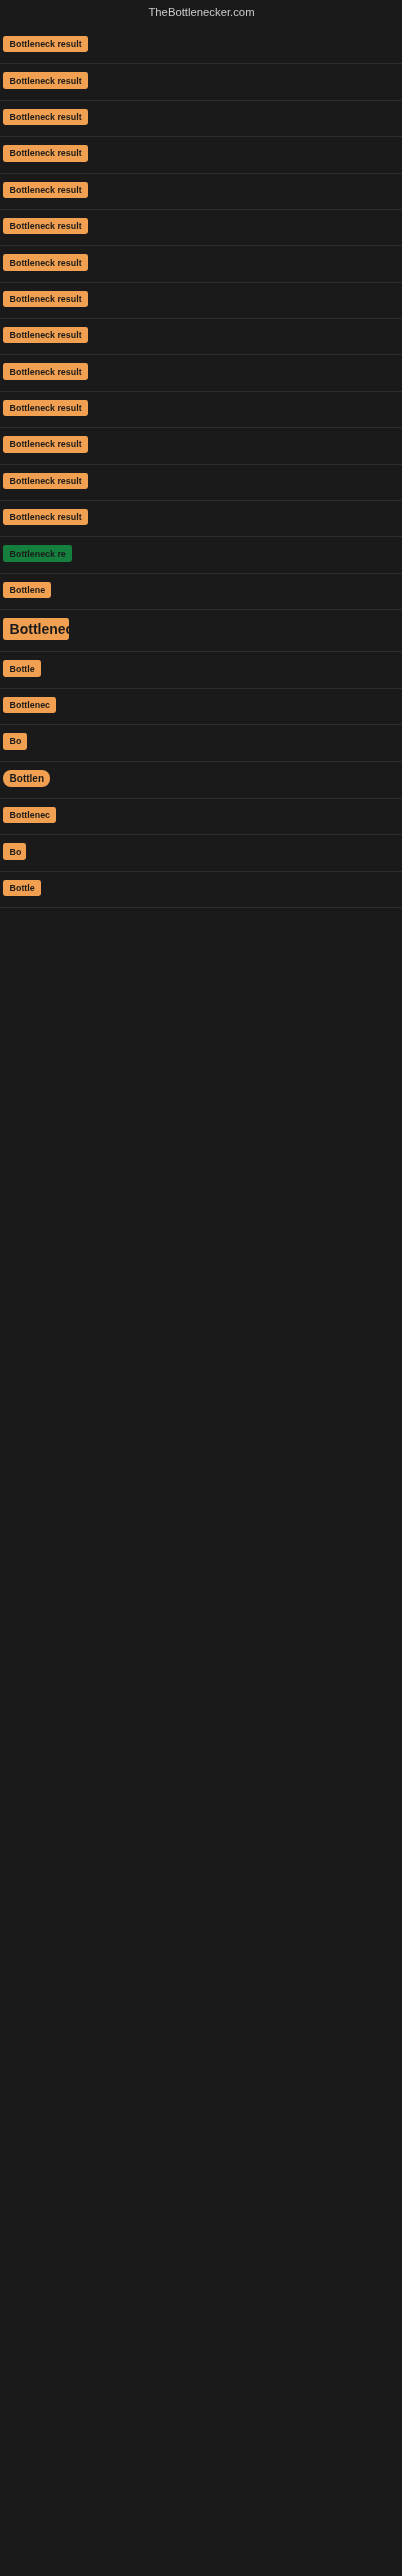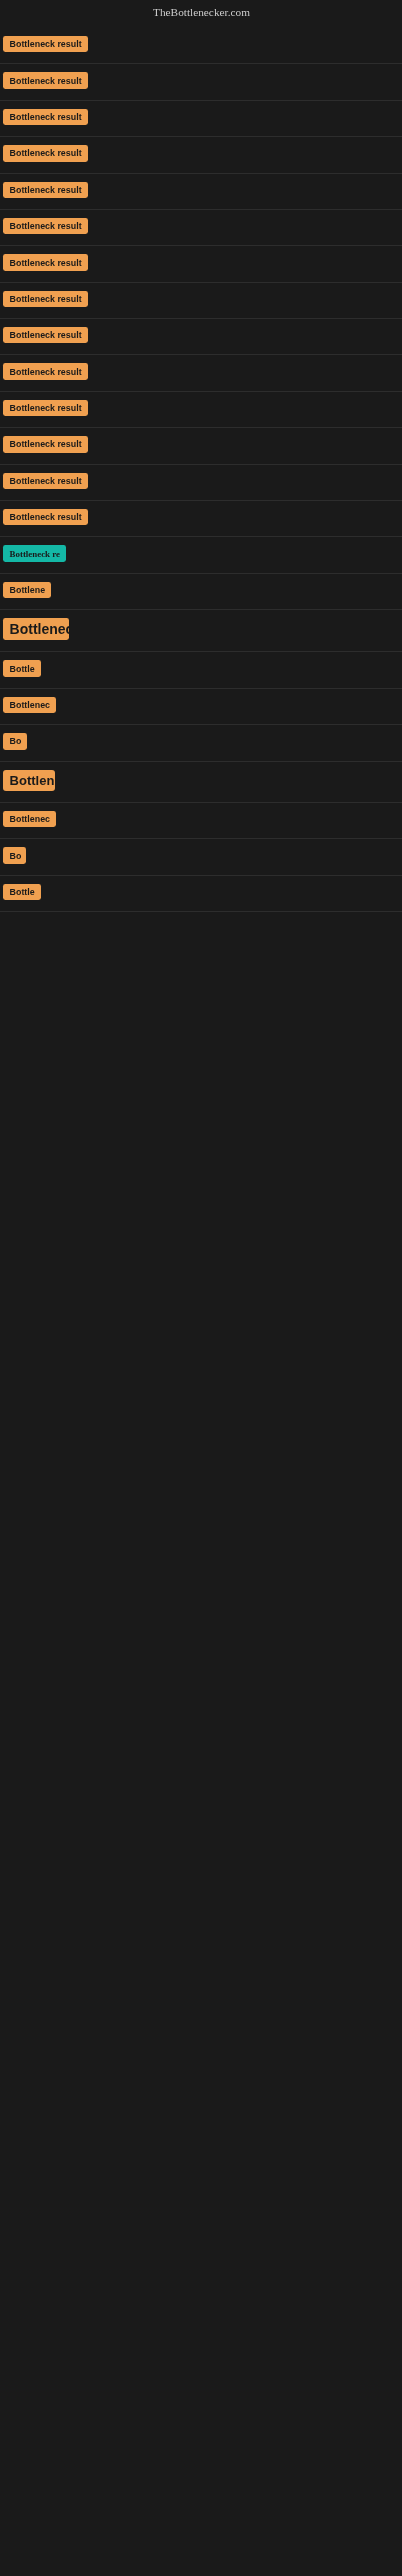--- a/index.html
+++ b/index.html
@@ -15,21 +15,20 @@
       font-family: Arial, sans-serif;
       position: relative;
     }
 
     .site-title {
       text-align: center;
       color: #cccccc;
       font-size: 11.3px;
       padding: 6.4px 0 9.7px 0;
       font-weight: normal;
-      font-family: Liberation Serif, serif;
     }
 
     
   </style>
 </head>
 <body>
 
 <div class="site-title">TheBottlenecker.com</div>
 
 <div id="results-container" style="position: relative; width: 100%;">
@@ -40,25 +39,25 @@
     <div style="position: relative; padding: 8px 0px 8px 3.2px; border-bottom: 0.8px solid rgb(45, 45, 45);"><span style="display: inline-block; background-color: rgb(240, 160, 80); color: rgb(26, 26, 26); font-size: 8.9px; font-weight: bold; padding: 3.2px 6.4px; border-radius: 2.4px; max-width: 93px; overflow: hidden; white-space: nowrap; cursor: pointer;">Bottleneck result</span></div>
     <div style="position: relative; padding: 8px 0px 8px 3.2px; border-bottom: 0.8px solid rgb(45, 45, 45);"><span style="display: inline-block; background-color: rgb(240, 160, 80); color: rgb(26, 26, 26); font-size: 8.9px; font-weight: bold; padding: 3.2px 6.4px; border-radius: 2.4px; max-width: 93px; overflow: hidden; white-space: nowrap; cursor: pointer;">Bottleneck result</span></div>
     <div style="position: relative; padding: 8px 0px 8px 3.2px; border-bottom: 0.8px solid rgb(45, 45, 45);"><span style="display: inline-block; background-color: rgb(240, 160, 80); color: rgb(26, 26, 26); font-size: 8.9px; font-weight: bold; padding: 3.2px 6.4px; border-radius: 2.4px; max-width: 93px; overflow: hidden; white-space: nowrap; cursor: pointer;">Bottleneck result</span></div>
     <div style="position: relative; padding: 8px 0px 8px 3.2px; border-bottom: 0.8px solid rgb(45, 45, 45);"><span style="display: inline-block; background-color: rgb(240, 160, 80); color: rgb(26, 26, 26); font-size: 8.9px; font-weight: bold; padding: 3.2px 6.4px; border-radius: 2.4px; max-width: 93px; overflow: hidden; white-space: nowrap; cursor: pointer;">Bottleneck result</span></div>
     <div style="position: relative; padding: 8px 0px 8px 3.2px; border-bottom: 0.8px solid rgb(45, 45, 45);"><span style="display: inline-block; background-color: rgb(240, 160, 80); color: rgb(26, 26, 26); font-size: 8.9px; font-weight: bold; padding: 3.2px 6.4px; border-radius: 2.4px; max-width: 93px; overflow: hidden; white-space: nowrap; cursor: pointer;">Bottleneck result</span></div>
     <div style="position: relative; padding: 8px 0px 8px 3.2px; border-bottom: 0.8px solid rgb(45, 45, 45);"><span style="display: inline-block; background-color: rgb(240, 160, 80); color: rgb(26, 26, 26); font-size: 8.9px; font-weight: bold; padding: 3.2px 6.4px; border-radius: 2.4px; max-width: 93px; overflow: hidden; white-space: nowrap; cursor: pointer;">Bottleneck result</span></div>
     <div style="position: relative; padding: 8px 0px 8px 3.2px; border-bottom: 0.8px solid rgb(45, 45, 45);"><span style="display: inline-block; background-color: rgb(240, 160, 80); color: rgb(26, 26, 26); font-size: 8.9px; font-weight: bold; padding: 3.2px 6.4px; border-radius: 2.4px; max-width: 93px; overflow: hidden; white-space: nowrap; cursor: pointer;">Bottleneck result</span></div>
     <div style="position: relative; padding: 8px 0px 8px 3.2px; border-bottom: 0.8px solid rgb(45, 45, 45);"><span style="display: inline-block; background-color: rgb(240, 160, 80); color: rgb(26, 26, 26); font-size: 8.9px; font-weight: bold; padding: 3.2px 6.4px; border-radius: 2.4px; max-width: 93px; overflow: hidden; white-space: nowrap; cursor: pointer;">Bottleneck result</span></div>
     <div style="position: relative; padding: 8px 0px 8px 3.2px; border-bottom: 0.8px solid rgb(45, 45, 45);"><span style="display: inline-block; background-color: rgb(240, 160, 80); color: rgb(26, 26, 26); font-size: 8.9px; font-weight: bold; padding: 3.2px 6.4px; border-radius: 2.4px; max-width: 93px; overflow: hidden; white-space: nowrap; cursor: pointer;">Bottleneck result</span></div>
     <div style="position: relative; padding: 8px 0px 8px 3.2px; border-bottom: 0.8px solid rgb(45, 45, 45);"><span style="display: inline-block; background-color: rgb(240, 160, 80); color: rgb(26, 26, 26); font-size: 8.9px; font-weight: bold; padding: 3.2px 6.4px; border-radius: 2.4px; max-width: 89px; overflow: hidden; white-space: nowrap; cursor: pointer;">Bottleneck result</span></div>
-    <div style="position: relative; padding: 8px 0px 8px 3.2px; border-bottom: 0.8px solid rgb(45, 45, 45);"><span style="display: inline-block; background-color: #14b8a6; color: rgb(26, 26, 26); font-size: 8.9px; font-weight: bold; padding: 3.2px 6.4px; border-radius: 2.4px; max-width: 72px; overflow: hidden; white-space: nowrap; cursor: pointer; font-family: Liberation Serif, serif;">Bottleneck re</span></div>
+    <div style="position: relative; padding: 8px 0px 8px 3.2px; border-bottom: 0.8px solid rgb(45, 45, 45);"><span style="display: inline-block; background-color: #15803d; color: rgb(26, 26, 26); font-size: 8.9px; font-weight: bold; padding: 3.2px 6.4px; border-radius: 2.4px; max-width: 72px; overflow: hidden; white-space: nowrap; cursor: pointer;">Bottleneck re</span></div>
     <div style="position: relative; padding: 8px 0px 8px 3.2px; border-bottom: 0.8px solid rgb(45, 45, 45);"><span style="display: inline-block; background-color: rgb(240, 160, 80); color: rgb(26, 26, 26); font-size: 8.9px; font-weight: bold; padding: 3.2px 6.4px; border-radius: 2.4px; max-width: 56px; overflow: hidden; white-space: nowrap; cursor: pointer; text-align: center;">Bottlene</span></div>
     <div style="position: relative; padding: 8px 0px 8px 3.2px; border-bottom: 0.8px solid rgb(45, 45, 45);"><span style="display: inline-block; background-color: rgb(240, 160, 80); color: rgb(26, 26, 26); font-size: 14px; font-weight: bold; padding: 3.2px 6.4px; border-radius: 2.4px; max-width: 66px; overflow: hidden; white-space: nowrap; cursor: pointer;">Bottleneck r</span></div>
     <div style="position: relative; padding: 8px 0px 8px 3.2px; border-bottom: 0.8px solid rgb(45, 45, 45);"><span style="display: inline-block; background-color: rgb(240, 160, 80); color: rgb(26, 26, 26); font-size: 8.9px; font-weight: bold; padding: 3.2px 6.4px; border-radius: 2.4px; max-width: 47px; overflow: hidden; white-space: nowrap; cursor: pointer;">Bottle</span></div>
     <div style="position: relative; padding: 8px 0px 8px 3.2px; border-bottom: 0.8px solid rgb(45, 45, 45);"><span style="display: inline-block; background-color: rgb(240, 160, 80); color: rgb(26, 26, 26); font-size: 8.9px; font-weight: bold; padding: 3.2px 6.4px; border-radius: 2.4px; max-width: 60px; overflow: hidden; white-space: nowrap; cursor: pointer;">Bottlenec</span></div>
     <div style="position: relative; padding: 8px 0px 8px 3.2px; border-bottom: 0.8px solid rgb(45, 45, 45);"><span style="display: inline-block; background-color: rgb(240, 160, 80); color: rgb(26, 26, 26); font-size: 8.9px; font-weight: bold; padding: 3.2px 6.4px; border-radius: 2.4px; max-width: 24px; overflow: hidden; white-space: nowrap; cursor: pointer;">Bo</span></div>
-    <div style="position: relative; padding: 8px 0px 8px 3.2px; border-bottom: 0.8px solid rgb(45, 45, 45);"><span style="display: inline-block; background-color: rgb(240, 160, 80); color: rgb(26, 26, 26); font-size: 13px; font-weight: bold; padding: 3.2px 6.4px; border-radius: 3px; max-width: 52px; overflow: hidden; white-space: nowrap; cursor: pointer;">Bottlen</span></div>
+    <div style="position: relative; padding: 8px 0px 8px 3.2px; border-bottom: 0.8px solid rgb(45, 45, 45);"><span style="display: inline-block; background-color: rgb(240, 160, 80); color: rgb(26, 26, 26); font-size: 10px; font-weight: bold; padding: 3.2px 6.4px; border-radius: 8px; max-width: 52px; overflow: hidden; white-space: nowrap; cursor: pointer;">Bottlen</span></div>
     <div style="position: relative; padding: 8px 0px 8px 3.2px; border-bottom: 0.8px solid rgb(45, 45, 45);"><span style="display: inline-block; background-color: rgb(240, 160, 80); color: rgb(26, 26, 26); font-size: 8.9px; font-weight: bold; padding: 3.2px 6.4px; border-radius: 2.4px; max-width: 60px; overflow: hidden; white-space: nowrap; cursor: pointer;">Bottlenec</span></div>
     <div style="position: relative; padding: 8px 0px 8px 3.2px; border-bottom: 0.8px solid rgb(45, 45, 45);"><span style="display: inline-block; background-color: rgb(240, 160, 80); color: rgb(26, 26, 26); font-size: 8.9px; font-weight: bold; padding: 3.2px 6.4px; border-radius: 2.4px; max-width: 22.5px; overflow: hidden; white-space: nowrap; cursor: pointer;">Bo</span></div>
     <div style="position: relative; padding: 8px 0px 8px 3.2px; border-bottom: 0.8px solid rgb(45, 45, 45);"><span style="display: inline-block; background-color: rgb(240, 160, 80); color: rgb(26, 26, 26); font-size: 8.9px; font-weight: bold; padding: 3.2px 6.4px; border-radius: 2.4px; max-width: 43px; overflow: hidden; white-space: nowrap; cursor: pointer;">Bottle</span></div>
     <div style="height: 805px;"></div>
   </div>
 
 
 </body></html>

